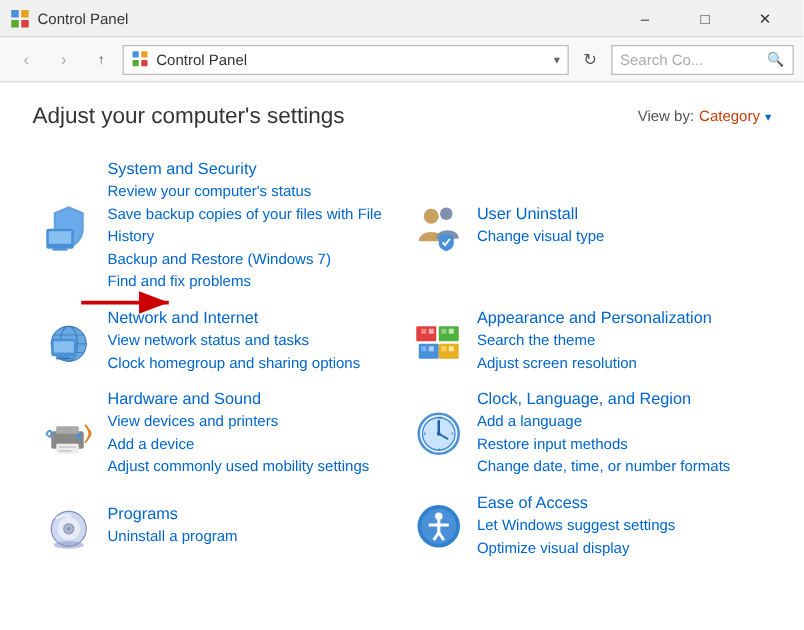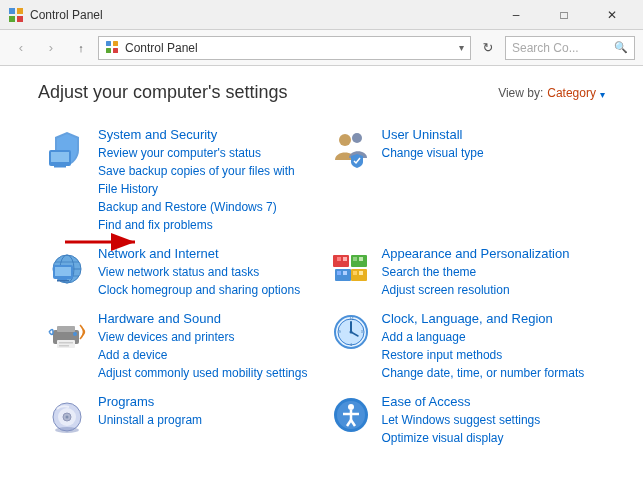--- a/index.html
+++ b/index.html
@@ -112,39 +112,39 @@
       border: 1px solid transparent;
       background: transparent;
       cursor: pointer;
       display: flex;
       align-items: center;
       justify-content: center;
       font-size: 13px;
       color: #555;
     }
     .search-bar {
-      width: 130px;
+      width: 146px;
       height: 24px;
       border: 1px solid #bbb;
       background: #fff;
       display: flex;
       align-items: center;
       padding: 0 6px;
       gap: 5px;
     }
     .search-text {
       font-size: 12px;
       color: #aaa;
       flex: 1;
     }
     .search-icon-span { color: #666; font-size: 11px; }
 
     
     .main-content {
-      padding: 16px 38px;
+      padding: 16px 26px;
       background: #fff;
     }
     .page-header {
       display: flex;
       justify-content: space-between;
       align-items: center;
       margin-bottom: 18px;
     }
     .page-title {
       font-size: 18px;
@@ -163,21 +163,21 @@
     .view-by-arrow { color: #0066cc; font-size: 10px; }
 
     
     .categories-grid {
       display: grid;
       grid-template-columns: 1fr 1fr;
       gap: 0;
     }
     .category-item {
       display: flex;
-      align-items: flex-start;
+      align-items: center;
       padding: 6px 8px;
       gap: 10px;
       min-height: 60px;
     }
     .category-icon {
       width: 42px;
       height: 42px;
       flex-shrink: 0;
       display: flex;
       align-items: center;

